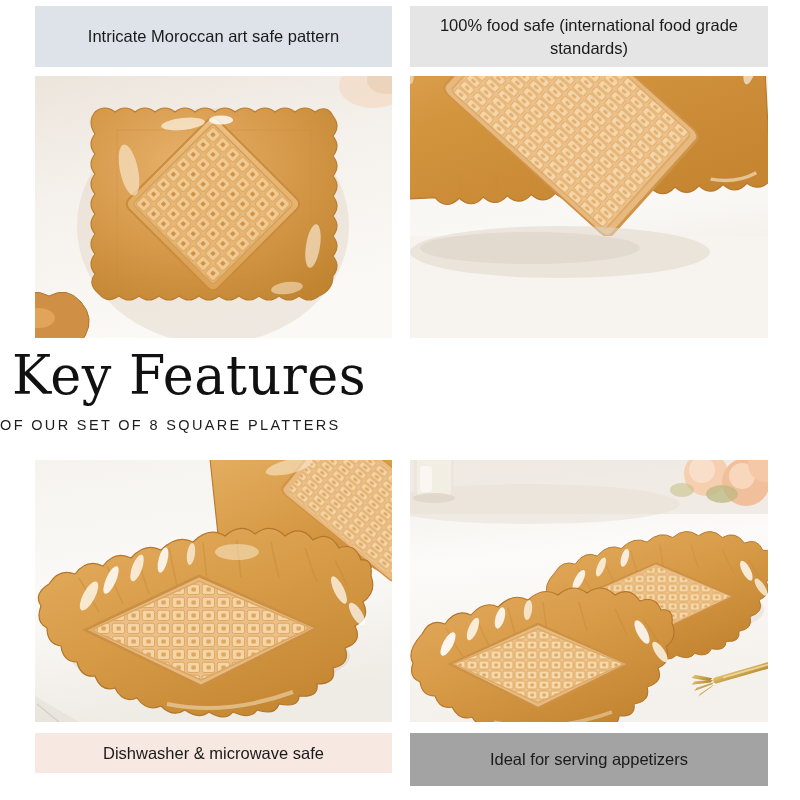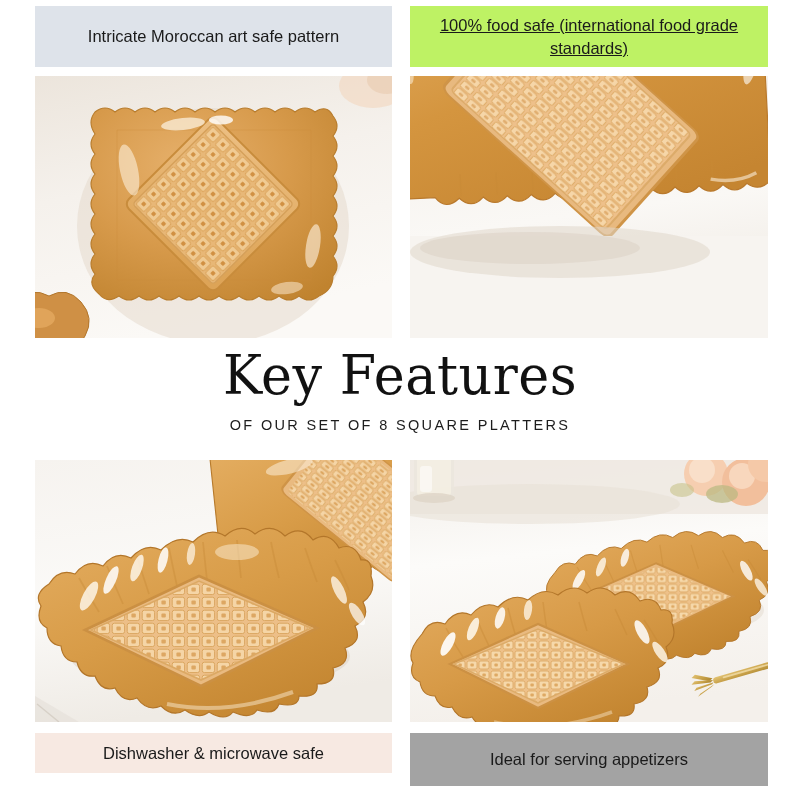--- a/index.html
+++ b/index.html
@@ -47,21 +47,20 @@
   .ph-bl { left:35px;  top:460px; width:357px; height:262px; }
   .ph-br { left:410px; top:460px; width:358px; height:262px; }
 
   .photo svg { display:block; width:100%; height:100%; }
 
   
   .title-block {
     position:absolute;
     left:0; top:348px;
     width:800px;
-    text-align:center;
   }
   .kf-title {
     font-family:"DejaVu Serif", "Liberation Serif", serif;
     font-weight:400;
     font-size:54px;
     line-height:1.02;
     letter-spacing:0.5px;
     color:#111111;
     transform:scaleX(0.97);
     -webkit-text-stroke:0.01px #111;
@@ -77,21 +76,21 @@
 </style>
 </head>
 <body>
 
 <div class="sheet">
 
   <div class="caption cap-tl" style="background:#dee3ea;">
     <span>Intricate Moroccan art safe pattern</span>
   </div>
 
-  <div class="caption cap-tr" style="background:#bef264;text-decoration:underline;">
+  <div class="caption cap-tr" style="background:#e5e5e5;">
     <span>100% food safe (international food grade standards)</span>
   </div>
 
   <div class="photo ph-tl">
     <svg viewBox="0 0 357 262" preserveAspectRatio="xMidYMid slice">
       <defs>
         <linearGradient id="tlbg" x1="0" y1="0" x2="0.3" y2="1">
           <stop offset="0" stop-color="#ece5dc"></stop>
           <stop offset="0.45" stop-color="#f5f1ec"></stop>
           <stop offset="1" stop-color="#fbf9f6"></stop>

